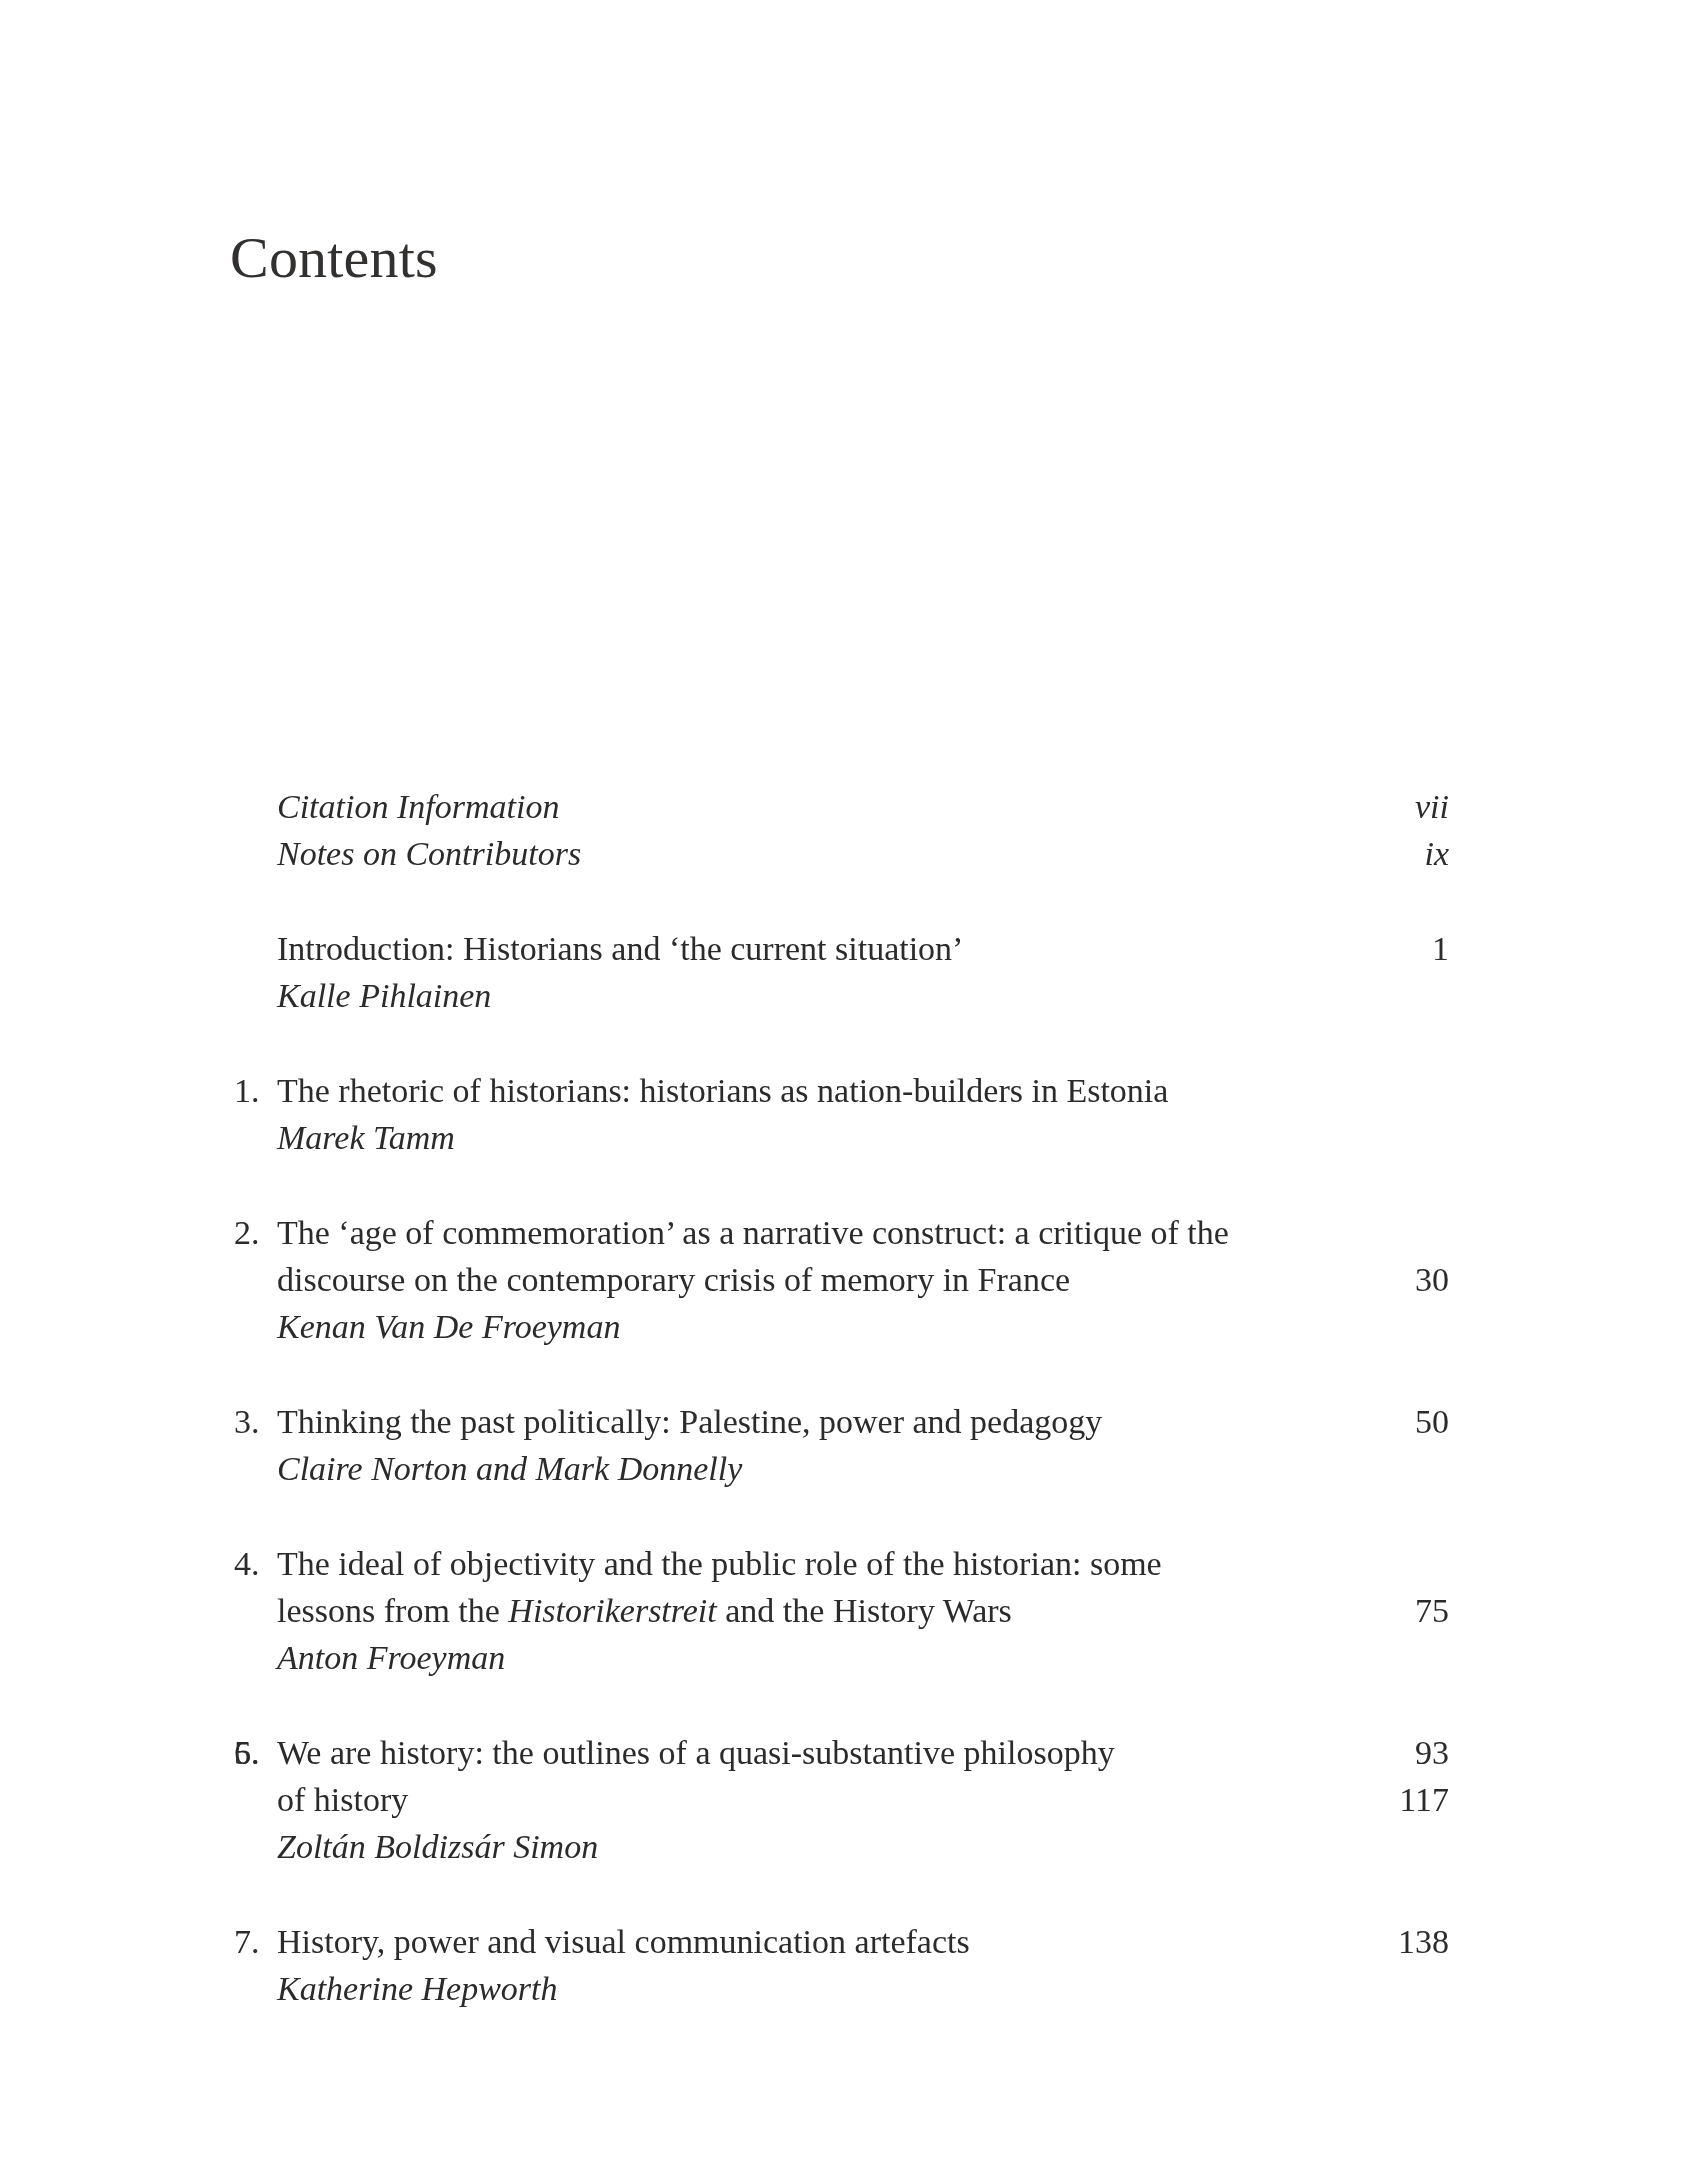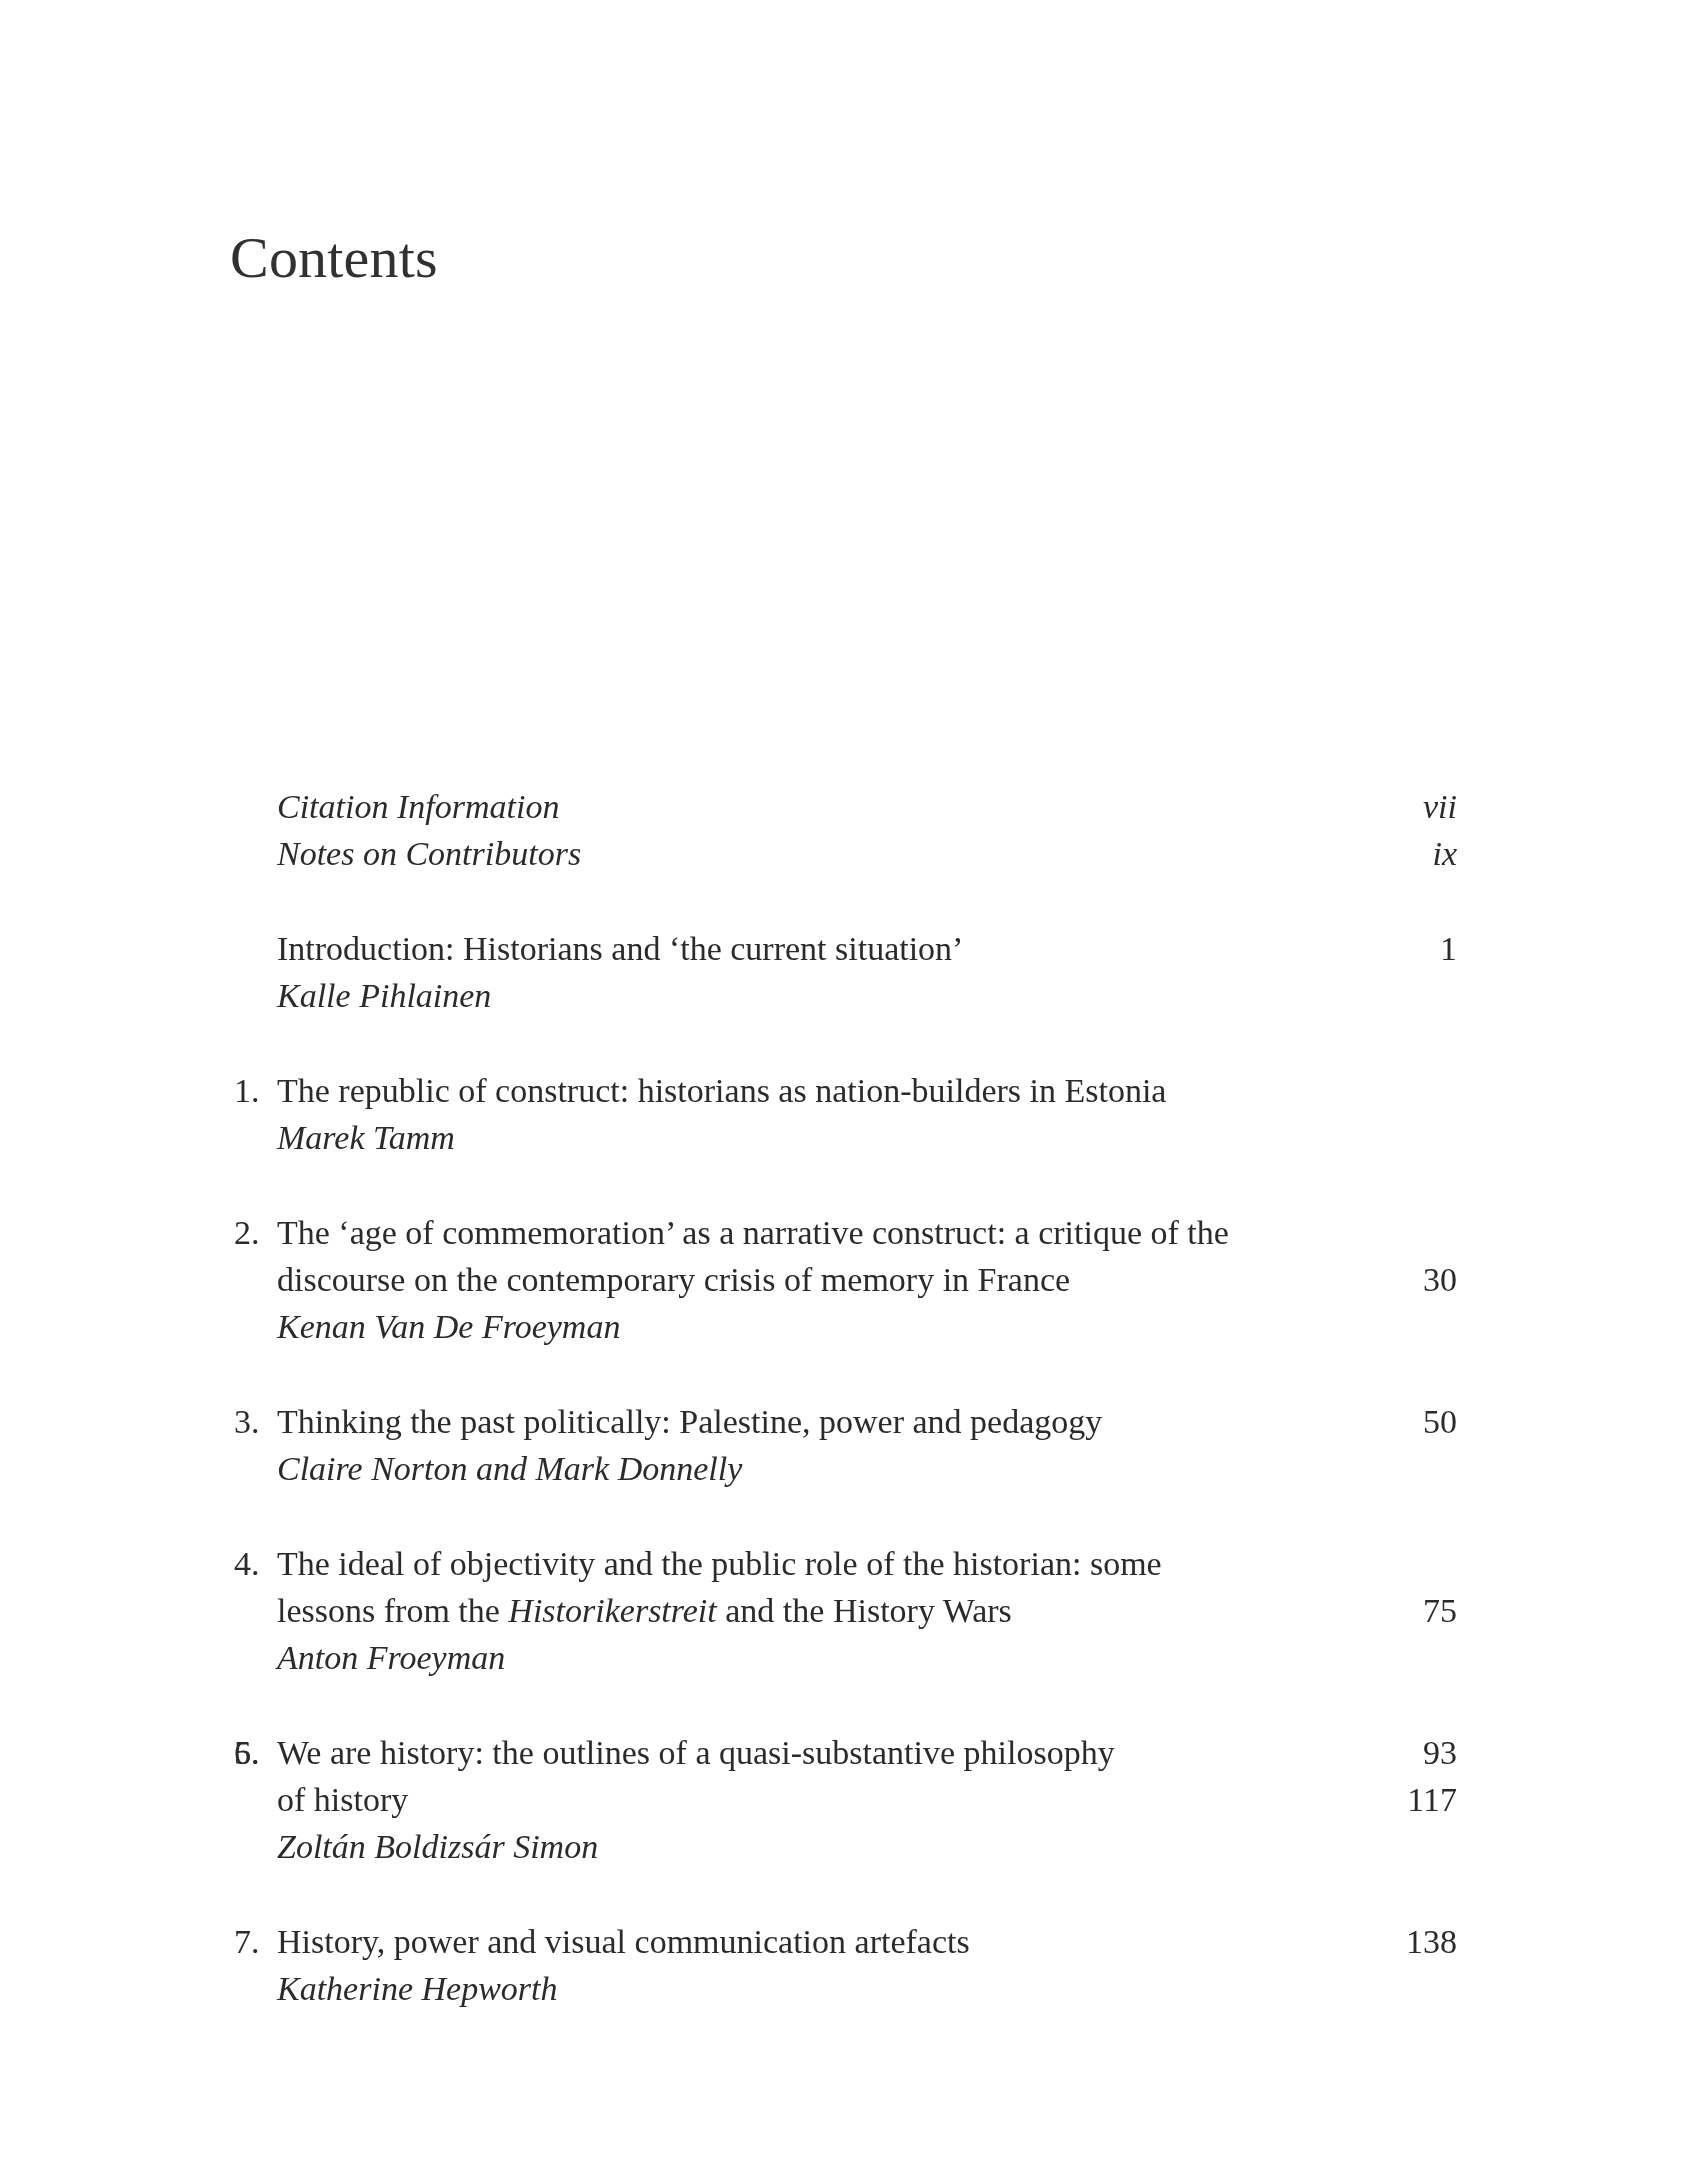--- a/index.html
+++ b/index.html
@@ -72,21 +72,21 @@
     position: relative;
     white-space: nowrap;
   }
 
   .line-text {
     display: inline;
   }
 
   .page-no {
     position: absolute;
-    right: 0;
+    right: 8px;
     top: 0;
     width: 131px;
     text-align: right;
     white-space: nowrap;
   }
 
   .entry-author {
     display: block;
     font-style: italic;
     white-space: nowrap;
@@ -123,21 +123,21 @@
           </span>
           <span class="entry-author">Kalle Pihlainen</span>
         </div>
       </div>
 
     <div class="toc-group" id="chapters-group" style="margin-bottom: 0px;">
         <div class="toc-group">
           <div class="toc-entry">
             <span class="entry-num">1.</span>
             <span class="entry-lines">
-              <span class="entry-line"><span class="line-text">The republic of construct: historians as nation-builders in Estonia</span></span>
+              <span class="entry-line"><span class="line-text">The rhetoric of historians: historians as nation-builders in Estonia</span></span>
             </span>
             <span class="entry-author">Marek Tamm</span>
           </div>
         </div>
         <div class="toc-group">
           <div class="toc-entry">
             <span class="entry-num">2.</span>
             <span class="entry-lines">
               <span class="entry-line"><span class="line-text">The ‘age of commemoration’ as a narrative construct: a critique of the</span></span>
               <span class="entry-line"><span class="line-text">discourse on the contemporary crisis of memory in France</span><span class="page-no">30</span></span>

